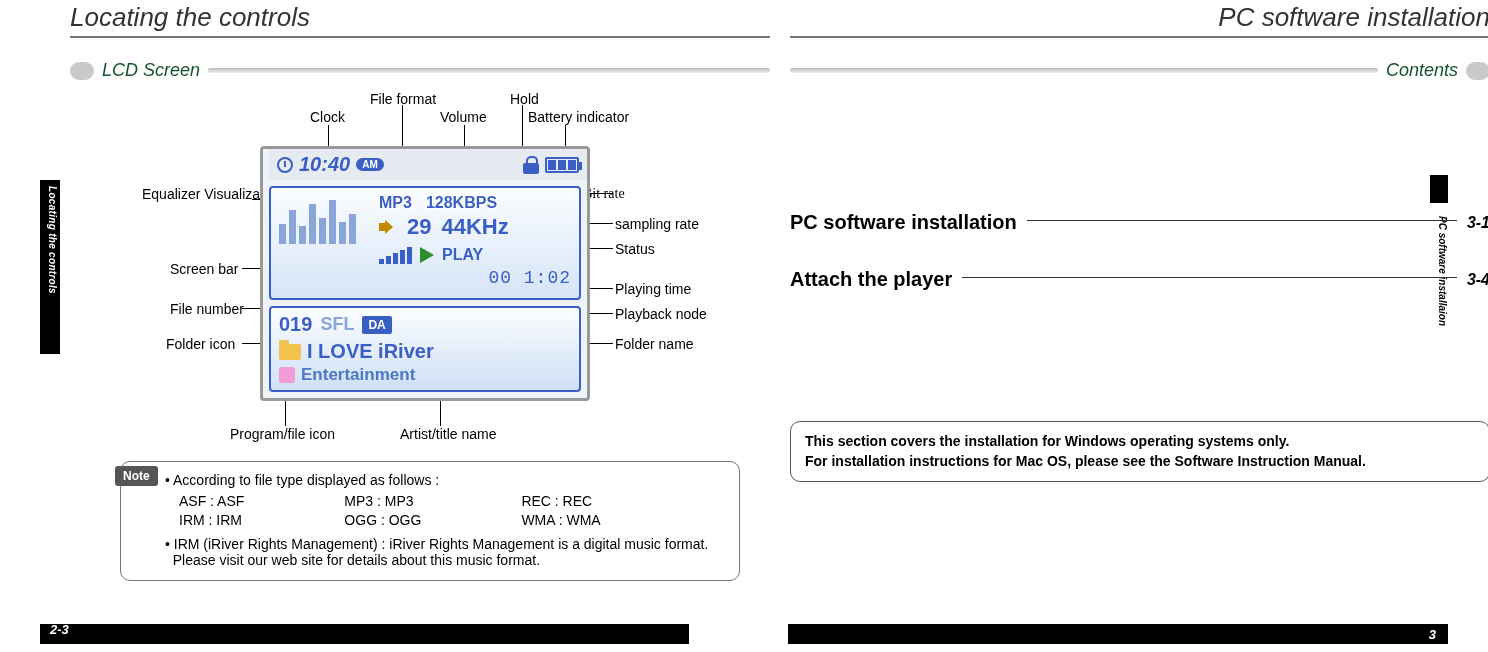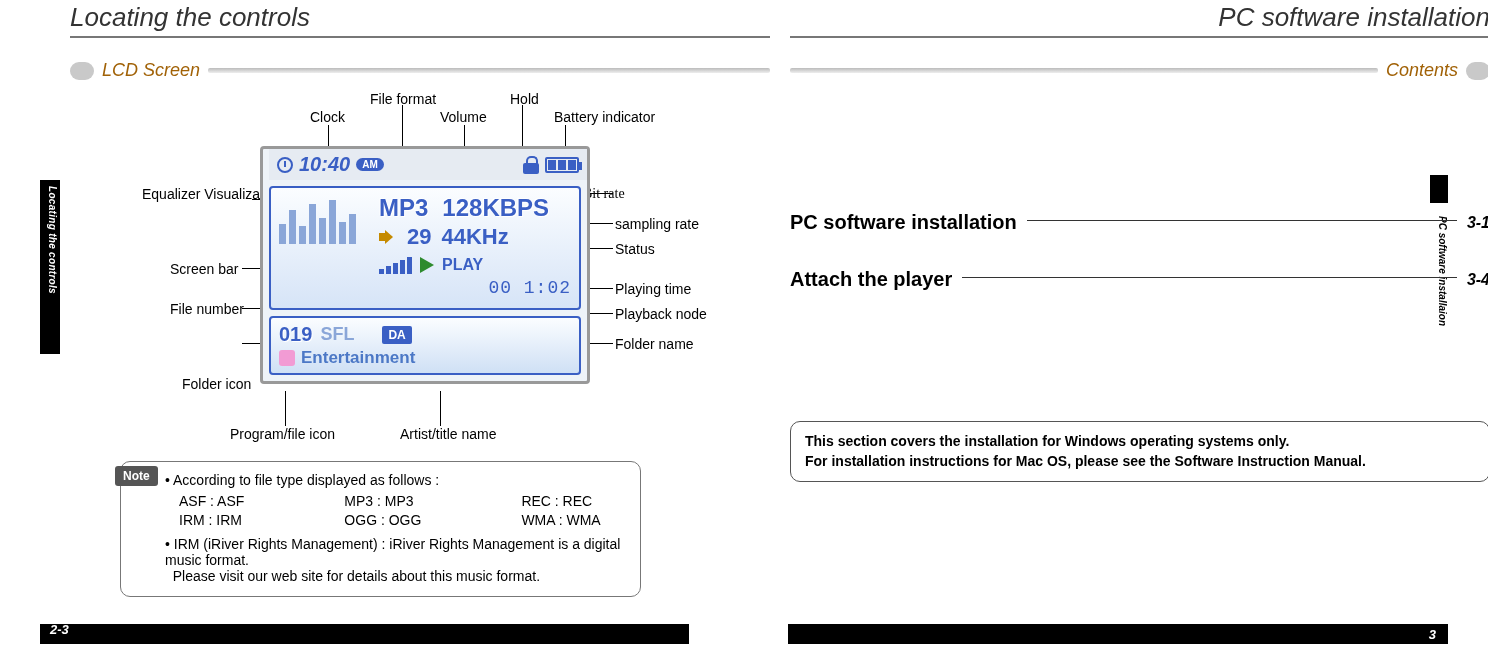--- a/index.html
+++ b/index.html
@@ -57,21 +57,21 @@
   }
   .page-header.right-align { text-align: right; }
 
   .section-bar {
     display:flex; align-items:center; margin:22px 0 10px 0;
   }
   .section-bar .cap {
     width: 24px; height: 18px; background:#c9c9c9; border-radius:9px;
   }
   .section-bar .label {
-    font-style: italic; font-size: 18px; color:#a16207; padding:0 8px; white-space:nowrap;
+    font-style: italic; font-size: 18px; color:#14532d; padding:0 8px; white-space:nowrap;
   }
   .section-bar .rule {
     flex:1; height:5px; background:linear-gradient(#bbb,#eee);
     border-radius:2px;
   }
   .section-bar.right { flex-direction: row-reverse; }
   .section-bar.right .label { padding-left:8px; }
 
   
   .diagram { position: relative; height: 360px; }
@@ -102,21 +102,21 @@
     padding:6px 8px 10px 8px; position:relative;
   }
   .eq { position:absolute; left:8px; top:8px; display:flex; gap:3px; align-items:flex-end; height:48px;}
   .eq i{ width:7px; background:#8aa6d8; }
   .eq i:nth-child(1){height:20px;} .eq i:nth-child(2){height:34px;}
   .eq i:nth-child(3){height:18px;} .eq i:nth-child(4){height:40px;}
   .eq i:nth-child(5){height:26px;} .eq i:nth-child(6){height:44px;}
   .eq i:nth-child(7){height:22px;} .eq i:nth-child(8){height:30px;}
   .mid-right{ margin-left:100px; }
   .mp3-row{ display:flex; align-items:baseline; gap:14px;}
-  .big{ font-size:24px; font-weight:900; color:#3a5fc4; text-shadow:1px 1px 0 #fff, -1px -1px 0 #fff;}
+  .big{ font-size:16px; font-weight:900; color:#3a5fc4; text-shadow:1px 1px 0 #fff, -1px -1px 0 #fff;}
   .vol-row{ display:flex; align-items:center; gap:10px; margin-top:2px;}
   .spk{width:18px;height:18px;position:relative;}
   .spk::before{content:"";position:absolute;left:0;top:5px;width:6px;height:8px;background:#c58a00;}
   .spk::after{content:"";position:absolute;left:6px;top:2px;border-left:8px solid #c58a00;border-top:7px solid transparent;border-bottom:7px solid transparent;}
   .vol-num{font-size:22px;font-weight:900;color:#3a5fc4;}
   .khz{font-size:22px;font-weight:900;color:#3a5fc4;}
   .bar-row{display:flex;align-items:center;gap:8px;margin-top:6px;}
   .bars{display:flex;gap:2px;align-items:flex-end;height:18px;}
   .bars i{width:5px;background:#3a5fc4;}
   .bars i:nth-child(1){height:5px}.bars i:nth-child(2){height:8px}.bars i:nth-child(3){height:11px}
@@ -125,36 +125,36 @@
   .play-txt{font-size:16px;font-weight:900;color:#3a5fc4;}
   .time-row{text-align:right;font-family:"Courier New",monospace;color:#3a5fc4;font-size:18px;letter-spacing:1px;margin-top:4px;}
 
   .lcd-bot{
     margin:0 6px 6px 6px; border:2px solid #3a5fc4; border-radius:4px;
     background:linear-gradient(#fbfdff,#cfe0f5); padding:5px 8px;
   }
   .bot-row1{display:flex;align-items:center;gap:8px;}
   .filenum{font-size:20px;font-weight:900;color:#3a5fc4;text-shadow:1px 1px 0 #fff;}
   .sfl{font-size:18px;font-weight:900;color:#8aa6d8;}
-  .da-pill{background:#3a5fc4;color:#fff;font-size:12px;font-weight:bold;padding:2px 6px;border-radius:2px;margin-left:20px;}
+  .da-pill{background:#3a5fc4;color:#fff;font-size:12px;font-weight:bold;padding:2px 6px;border-radius:2px;}
   .bot-row2{display:flex;align-items:center;gap:6px;margin-top:4px;}
   .folder-ic{width:22px;height:16px;background:#f2c14e;border-radius:2px;position:relative;}
   .folder-ic::before{content:"";position:absolute;top:-4px;left:0;width:10px;height:4px;background:#f2c14e;border-radius:2px 2px 0 0;}
   .folder-txt{font-size:20px;font-weight:900;color:#3a5fc4;}
   .bot-row3{display:flex;align-items:center;gap:6px;margin-top:2px;}
   .note-ic{width:16px;height:16px;border-radius:3px;background:#f29bd4;position:relative;}
   .artist-txt{font-size:17px;font-weight:700;color:#4c78c6;}
 
   .callout{position:absolute;font-size:14px;color:#000;white-space:nowrap;}
   .line{position:absolute;background:#000;}
   .hline{height:1px;} .vline{width:1px;}
 
   
   .note-box{
-    position:relative; margin:10px 0 0 50px; width:521px;
+    position:relative; margin:10px 0 0 50px; width:620px;
     border:1px solid #777; border-radius:10px; padding:8px 14px 10px 44px;
     font-size:14px;
   }
   .note-tag{
     position:absolute; left:-6px; top:4px; background:#555;color:#fff;
     font-size:12px; font-weight:bold; padding:3px 8px; border-radius:3px;
   }
   .note-box ul{list-style:none;}
   .note-box li{margin:2px 0;}
   .ftypes{display:flex;gap:100px;margin:4px 0 6px 14px;font-size:14px;}
@@ -198,26 +198,26 @@
     <span class="label">LCD Screen</span>
     <span class="rule"></span>
   </div>
 
   <div class="diagram">
 
     <div class="callout" style="left:240px;top:18px;">Clock</div>
     <div class="callout" style="left:300px;top:0px;">File format</div>
     <div class="callout" style="left:370px;top:18px;">Volume</div>
     <div class="callout" style="left:440px;top:0px;">Hold</div>
-    <div class="callout" style="left:484px;top:18px;">Battery indicator</div>
+    <div class="callout" style="left:458px;top:18px;">Battery indicator</div>
 
     <div class="callout" style="left:72px;top:95px;text-align:right;width:110px;">Equalizer Visualization</div>
     <div class="callout" style="left:100px;top:170px;">Screen bar</div>
     <div class="callout" style="left:100px;top:210px;">File number</div>
-    <div class="callout" style="left:112px;top:245px;margin-top:40px;">Folder icon</div>
+    <div class="callout" style="left:96px;top:245px;">Folder icon</div>
 
     <div class="callout" style="left:513px;top:95px;font-family:Liberation Serif, serif;">Bit rate</div>
     <div class="callout" style="left:545px;top:125px;">sampling rate</div>
     <div class="callout" style="left:545px;top:150px;">Status</div>
     <div class="callout" style="left:545px;top:190px;">Playing time</div>
     <div class="callout" style="left:545px;top:215px;">Playback node</div>
     <div class="callout" style="left:545px;top:245px;">Folder name</div>
 
     <div class="callout" style="left:160px;top:335px;">Program/file icon</div>
     <div class="callout" style="left:330px;top:335px;">Artist/title name</div>
@@ -287,20 +287,24 @@
           </div>
           <div class="time-row">00 1:02</div>
         </div>
       </div>
       <div class="lcd-bot">
         <div class="bot-row1">
           <span class="filenum">019</span>
           <span class="sfl">SFL</span>
           <span class="da-pill">DA</span>
         </div>
+        <div class="bot-row2">
+          <span class="folder-ic"></span>
+          <span class="folder-txt">I LOVE iRiver</span>
+        </div>
         <div class="bot-row3">
           <span class="note-ic"></span>
           <span class="artist-txt">Entertainment</span>
         </div>
       </div>
     </div>
   </div>
 
   <div class="note-box">
     <span class="note-tag">Note</span>

